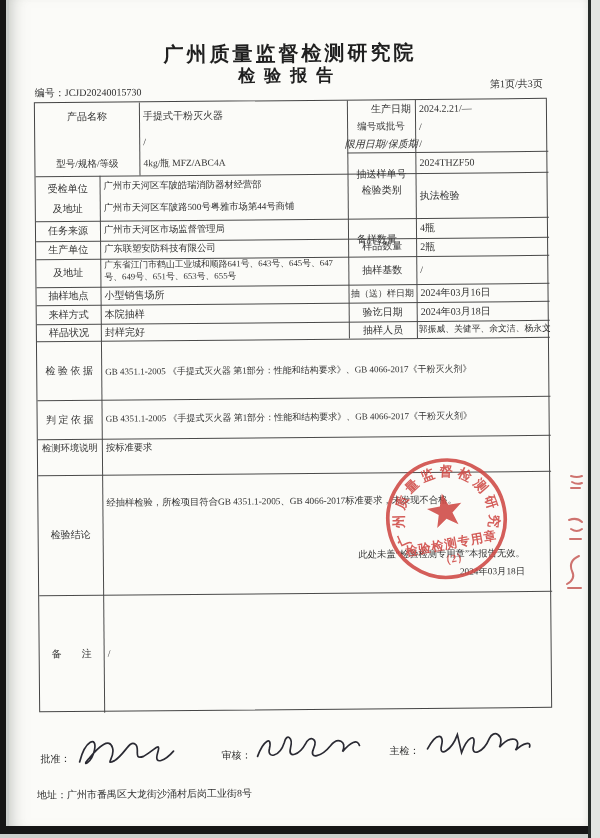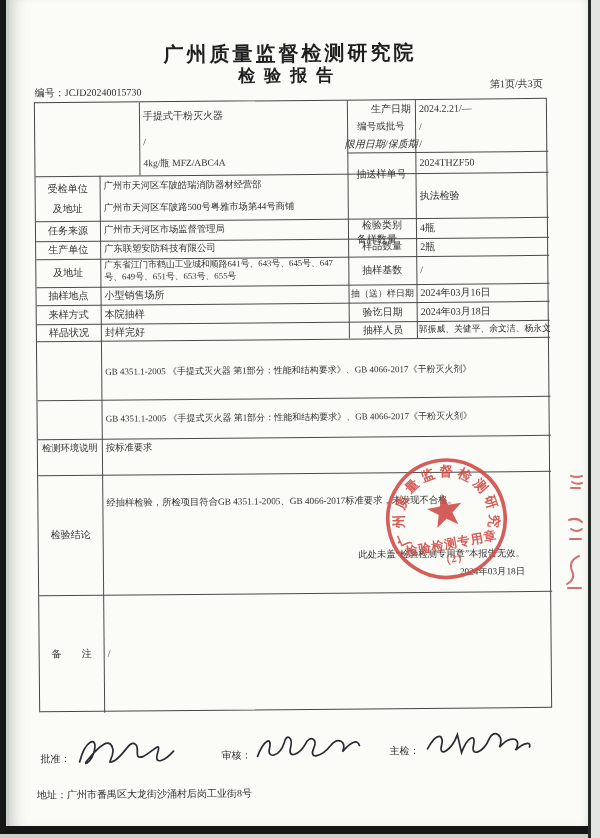--- a/index.html
+++ b/index.html
@@ -63,38 +63,40 @@
     <div class="hl" style="left:0;top:156px;width:513px;"></div>
     <div class="hl" style="left:0;top:184px;width:513px;"></div>
     <div class="hl" style="left:0;top:202px;width:513px;"></div>
     <div class="hl" style="left:0;top:221px;width:513px;"></div>
     <div class="hl" style="left:0;top:238px;width:513px;"></div>
     <div class="hl" style="left:0;top:297px;width:513px;"></div>
     <div class="hl" style="left:0;top:336px;width:513px;"></div>
     <div class="hl" style="left:0;top:372px;width:513px;"></div>
     <div class="hl" style="left:0;top:492px;width:513px;"></div>
 
+    <div class="cell lab" style="left:0;top:0;width:104px;height:28px;">产品名称</div>
     <div class="cell val" style="left:108px;top:0;width:200px;height:28px;">手提式干粉灭火器</div>
     <div class="cell val" style="left:108px;top:28px;width:200px;height:23px;">/</div>
+    <div class="cell lab f95" style="left:0;top:51px;width:104px;height:22px;">型号/规格/等级</div>
     <div class="cell val f95" style="left:108px;top:51px;width:200px;height:22px;">4kg/瓶 MFZ/ABC4A</div>
 
     <div class="cell lab" style="left:322px;top:0;width:68px;height:18px;">生产日期</div>
     <div class="cell val" style="left:384px;top:0;width:128px;height:18px;">2024.2.21/—</div>
     <div class="cell lab f95" style="left:312px;top:18px;width:68px;height:18px;">编号或批号</div>
     <div class="cell val" style="left:384px;top:18px;width:128px;height:18px;">/</div>
     <div class="cell lab f85" style="left:312px;top:36px;width:68px;height:16px;">限用日期/保质期</div>
     <div class="cell val" style="left:384px;top:36px;width:128px;height:16px;">/</div>
     <div class="cell lab" style="left:312px;top:63px;width:68px;height:21px;">抽送样单号</div>
     <div class="cell val" style="left:384px;top:52px;width:128px;height:21px;">2024THZF50</div>
 
     <div class="cell lab" style="left:0;top:78px;width:64px;height:16px;">受检单位</div>
     <div class="cell lab" style="left:0;top:98px;width:64px;height:16px;">及地址</div>
     <div class="cell val f93" style="left:68px;top:73px;width:244px;height:22px;">广州市天河区车陂皓瑞消防器材经营部</div>
     <div class="cell val f93" style="left:68px;top:95px;width:244px;height:22px;">广州市天河区车陂路500号粤雅市场第44号商铺</div>
-    <div class="cell lab" style="left:312px;top:73px;width:68px;height:34px;margin-top:35px;">检验类别</div>
+    <div class="cell lab" style="left:312px;top:73px;width:68px;height:34px;">检验类别</div>
     <div class="cell val" style="left:384px;top:73px;width:128px;height:45px;">执法检验</div>
 
     <div class="cell lab" style="left:0;top:118px;width:64px;height:20px;">任务来源</div>
     <div class="cell val f93" style="left:68px;top:118px;width:244px;height:20px;">广州市天河区市场监督管理局</div>
     <div class="cell lab" style="left:312px;top:136px;width:68px;height:20px;">样品数量</div>
     <div class="cell val" style="left:384px;top:118px;width:128px;height:20px;">4瓶</div>
 
     <div class="cell lab" style="left:0;top:138px;width:64px;height:18px;">生产单位</div>
     <div class="cell val f93" style="left:68px;top:138px;width:244px;height:18px;">广东联塑安防科技有限公司</div>
     <div class="cell lab" style="left:312px;top:130px;width:58px;height:18px;">备样数量</div>
@@ -114,22 +116,24 @@
     <div class="cell lab" style="left:0;top:202px;width:64px;height:19px;">来样方式</div>
     <div class="cell val" style="left:68px;top:202px;width:244px;height:19px;">本院抽样</div>
     <div class="cell lab" style="left:312px;top:202px;width:68px;height:19px;">验讫日期</div>
     <div class="cell val" style="left:384px;top:202px;width:128px;height:19px;">2024年03月18日</div>
 
     <div class="cell lab" style="left:0;top:221px;width:64px;height:17px;">样品状况</div>
     <div class="cell val" style="left:68px;top:221px;width:244px;height:17px;">封样完好</div>
     <div class="cell lab" style="left:312px;top:221px;width:68px;height:17px;">抽样人员</div>
     <div class="cell val f88" style="left:382px;top:221px;width:131px;height:17px;">郭振威、关健平、余文洁、杨永文</div>
 
+    <div class="cell lab" style="left:0;top:238px;width:64px;height:59px;">检 验 依 据</div>
     <div class="cell val f90" style="left:68px;top:238px;width:445px;height:62px;">GB 4351.1-2005 《手提式灭火器 第1部分：性能和结构要求》、GB 4066-2017《干粉灭火剂》</div>
 
+    <div class="cell lab" style="left:0;top:297px;width:64px;height:39px;">判 定 依 据</div>
     <div class="cell val f90" style="left:68px;top:297px;width:445px;height:39px;">GB 4351.1-2005 《手提式灭火器 第1部分：性能和结构要求》、GB 4066-2017《干粉灭火剂》</div>
 
     <div class="cell lab f93" style="left:0;top:337px;width:64px;height:18px;">检测环境说明</div>
     <div class="cell val f93" style="left:68px;top:337px;width:244px;height:18px;">按标准要求</div>
 
     <div class="cell lab" style="left:0;top:372px;width:64px;height:120px;">检验结论</div>
     <div class="cell val f93" style="left:68px;top:390px;width:430px;height:22px;">经抽样检验，所检项目符合GB 4351.1-2005、GB 4066-2017标准要求，未发现不合格。</div>
     <div class="cell val rt f93" style="left:164px;top:446px;width:322px;height:18px;">此处未盖“检验检测专用章”本报告无效。</div>
     <div class="cell val rt f93" style="left:314px;top:464px;width:172px;height:18px;">2024年03月18日</div>
 

